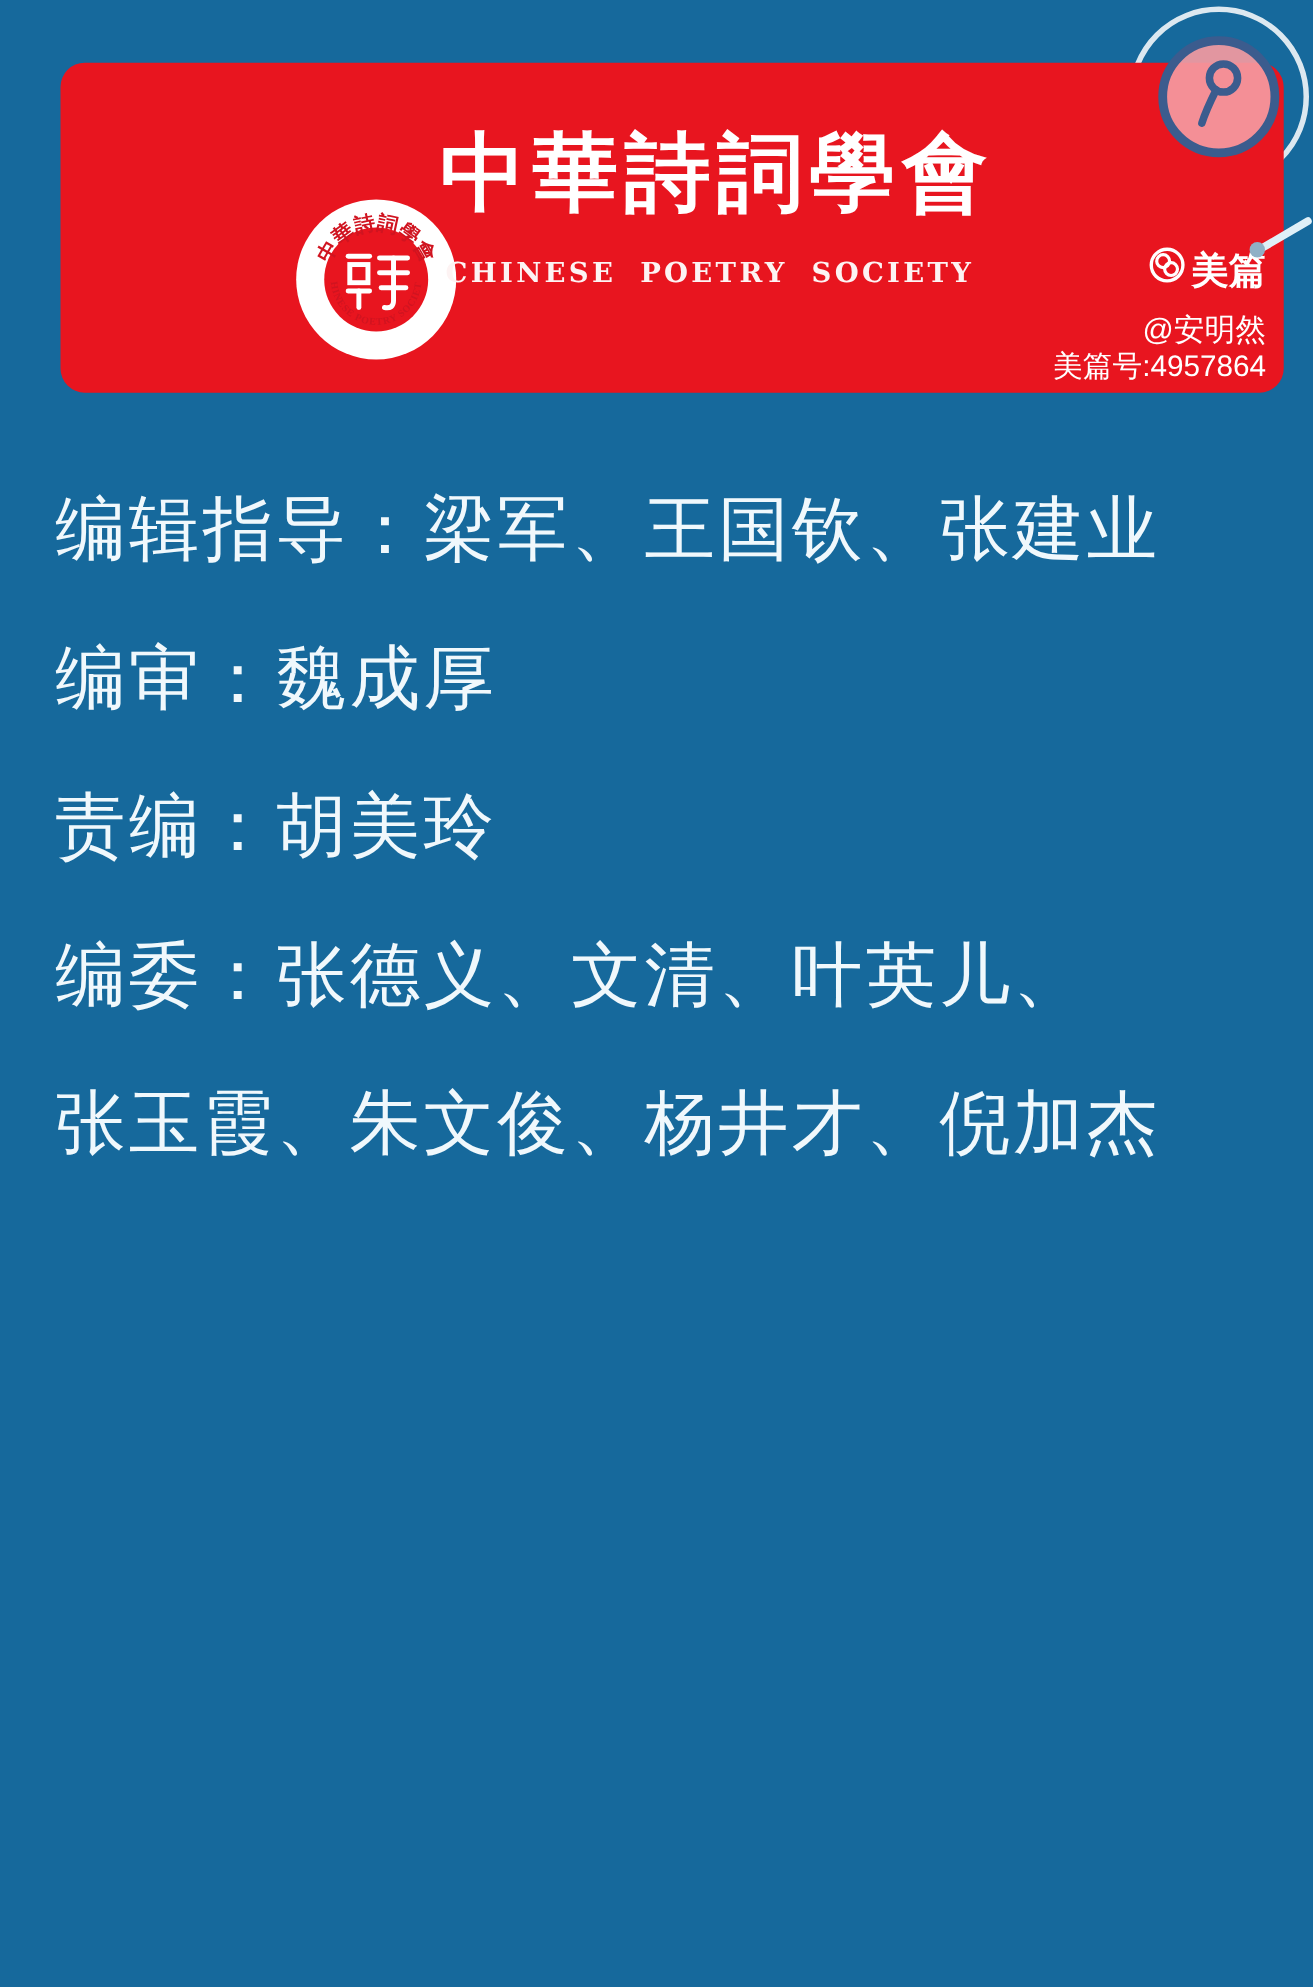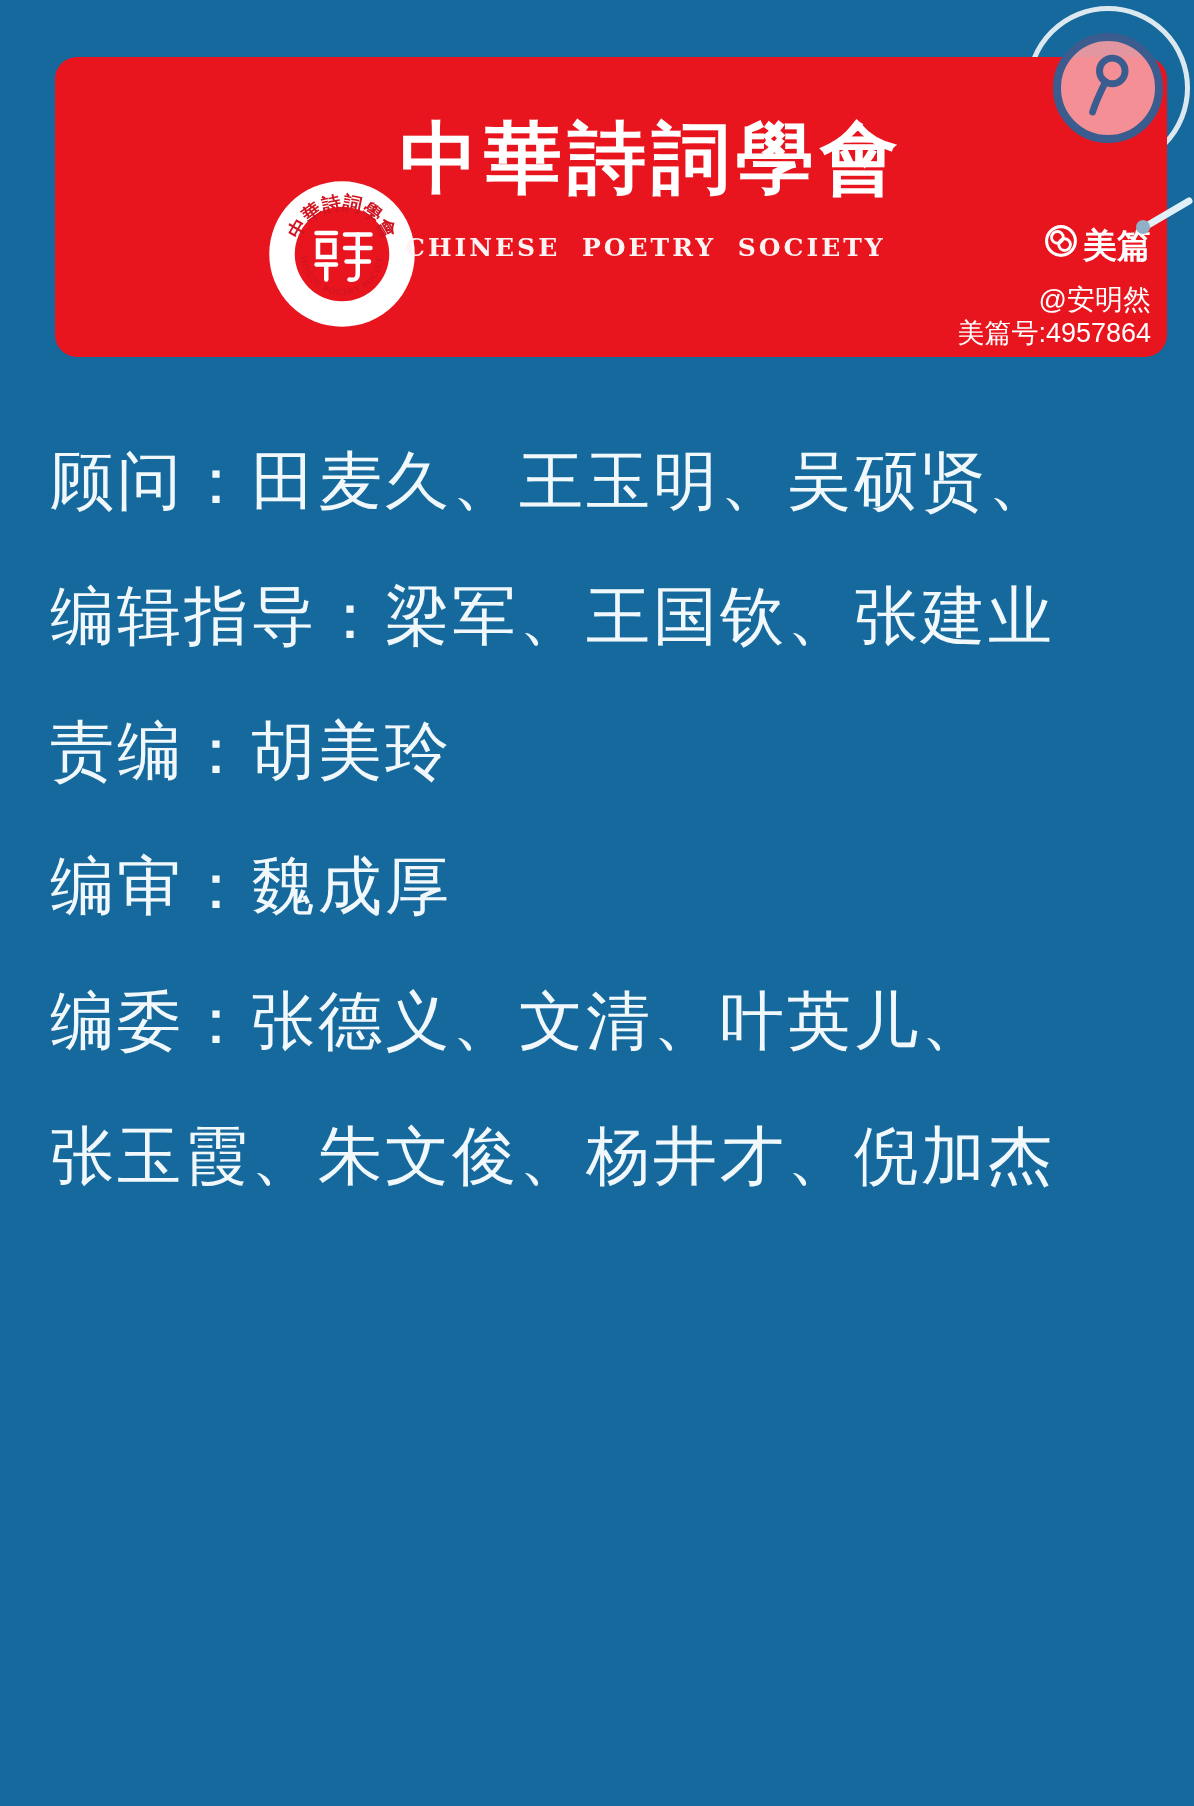--- a/index.html
+++ b/index.html
@@ -111,19 +111,18 @@
 </div>
 
 <div class="pin-btn">
   <svg viewBox="0 0 110 110">
     <circle cx="60" cy="35" r="15" fill="none" stroke="#3b5c8e" stroke-width="8"></circle>
     <path d="M 52,48 C 46,60 41,70 37,83" fill="none" stroke="#3b5c8e" stroke-width="8" stroke-linecap="round"></path>
   </svg>
 </div>
 
 <div class="credits">
-  <div class="line">顾问：田麦久、王玉明、吴硕贤、</div>
   <div class="line">编辑指导：梁军、王国钦、张建业</div>
+  <div class="line">编审：魏成厚</div>
   <div class="line">责编：胡美玲</div>
-  <div class="line">编审：魏成厚</div>
   <div class="line">编委：张德义、文清、叶英儿、</div>
   <div class="line">张玉霞、朱文俊、杨井才、倪加杰</div>
 </div>
 
 </body></html>

